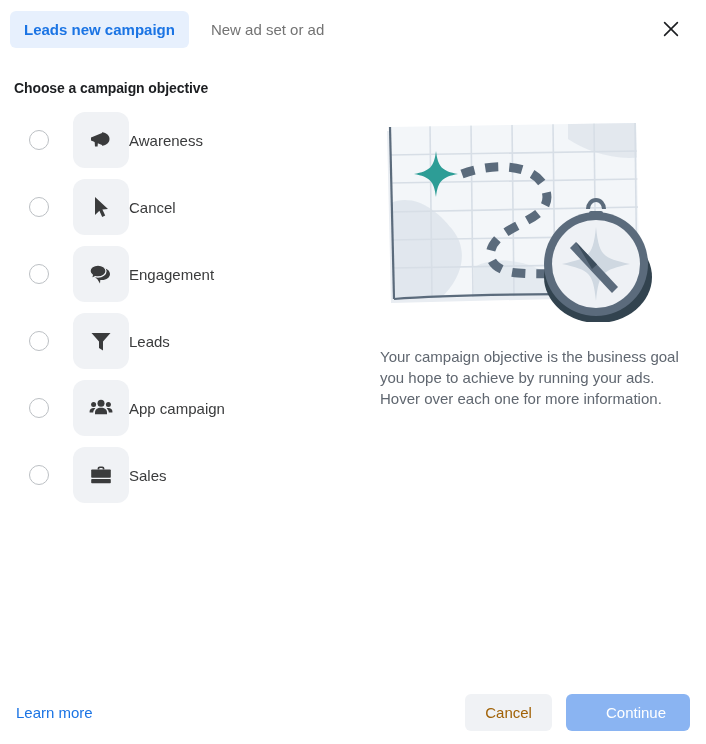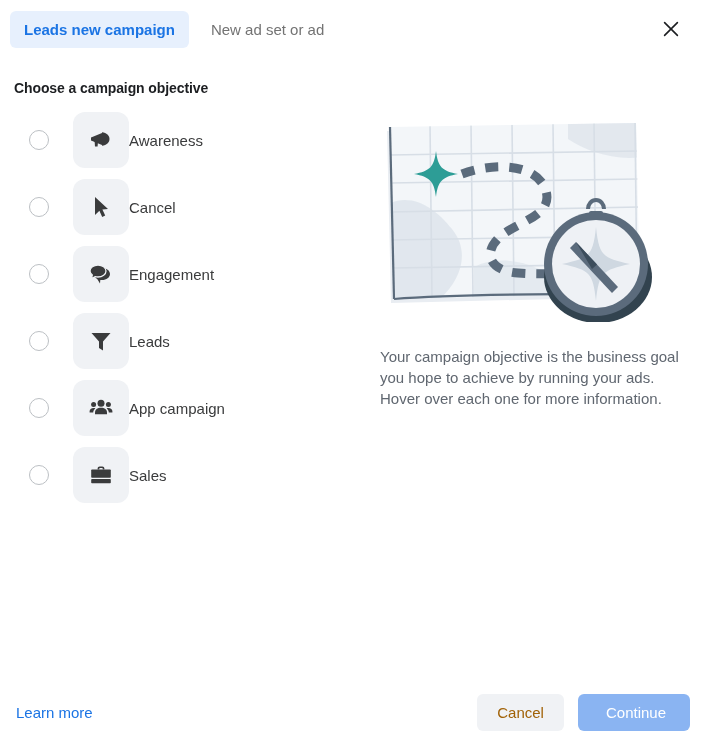--- a/index.html
+++ b/index.html
@@ -164,21 +164,21 @@
   }
   .btn-cancel {
     background: #f0f2f5;
     color: #a16207;
     margin-right: 14px;
   }
   .btn-continue {
     background: #8ab4f2;
     color: #ffffff;
     cursor: default;
-    padding-left: 28px;
+    padding-left: 40px;
     padding-right: 24px;
   }
 </style>
 </head>
 <body>
 
 <div class="header">
   <button class="tab active">Leads new campaign</button>
   <button class="tab inactive">New ad set or ad</button>
   <div class="spacer"></div>

